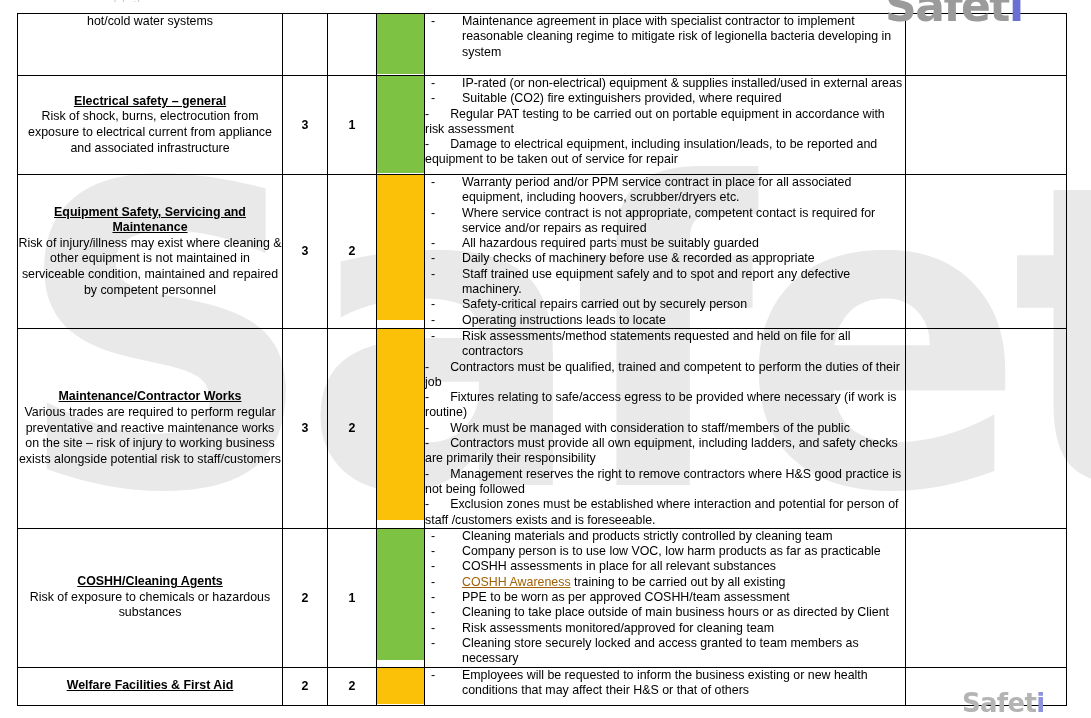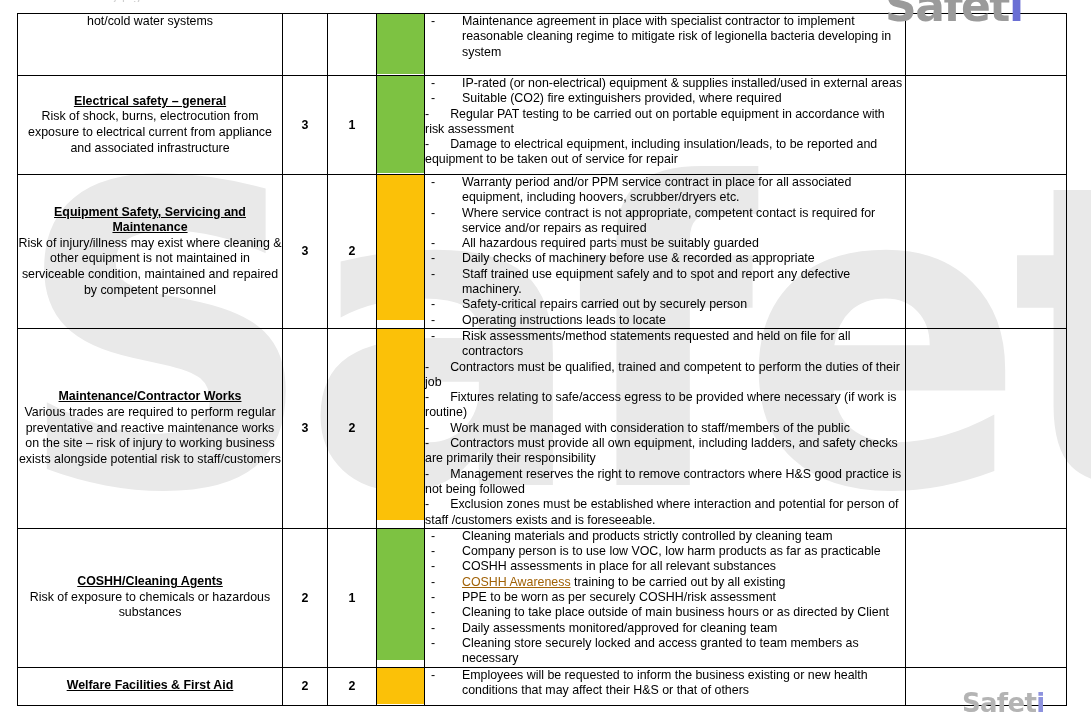--- a/index.html
+++ b/index.html
@@ -278,23 +278,23 @@
           <td class="num-cell mid">1</td>
           <td class="rating-cell">
             <span class="rating-fill" style="background: rgb(125, 194, 66); height: 131px;"></span>
           </td>
           <td class="ctrl-cell">
             <ul class="ctrl-list">
               <li><span class="dash">-</span><span>Cleaning materials and products strictly controlled by cleaning team</span></li>
               <li><span class="dash">-</span><span>Company person is to use low VOC, low harm products as far as practicable</span></li>
               <li><span class="dash">-</span><span>COSHH assessments in place for all relevant substances</span></li>
               <li><span class="dash">-</span><a class="inline-link" href="#">COSHH Awareness</a><span> training to be carried out by all existing</span></li>
-              <li><span class="dash">-</span><span>PPE to be worn as per securely COSHH/risk assessment</span></li>
+              <li><span class="dash">-</span><span>PPE to be worn as per approved COSHH/team assessment</span></li>
               <li><span class="dash">-</span><span>Cleaning to take place outside of main business hours or as directed by Client</span></li>
-              <li><span class="dash">-</span><span>Daily assessments monitored/approved for cleaning team</span></li>
+              <li><span class="dash">-</span><span>Risk assessments monitored/approved for cleaning team</span></li>
               <li><span class="dash">-</span><span>Cleaning store securely locked and access granted  to team members as necessary</span></li>
             </ul>
           </td>
           <td class="action-cell"></td>
         </tr>
         <tr style="height: 38px;">
           <td class="hazard-cell mid">
             <span class="hazard-title">Welfare Facilities &amp; First Aid</span>
           </td>
           <td class="num-cell mid">2</td>

